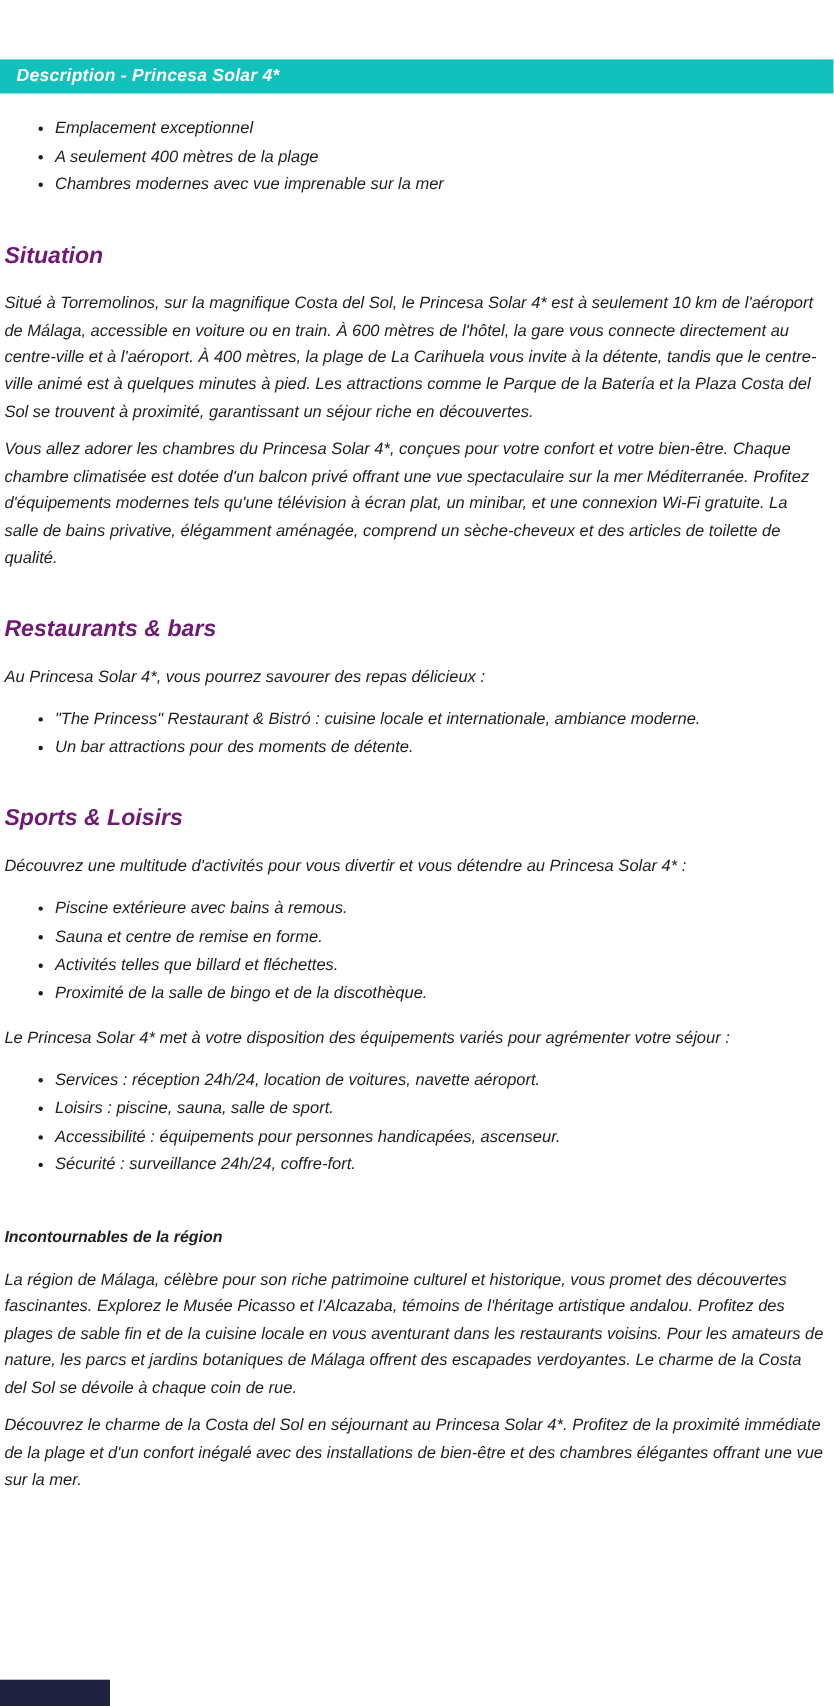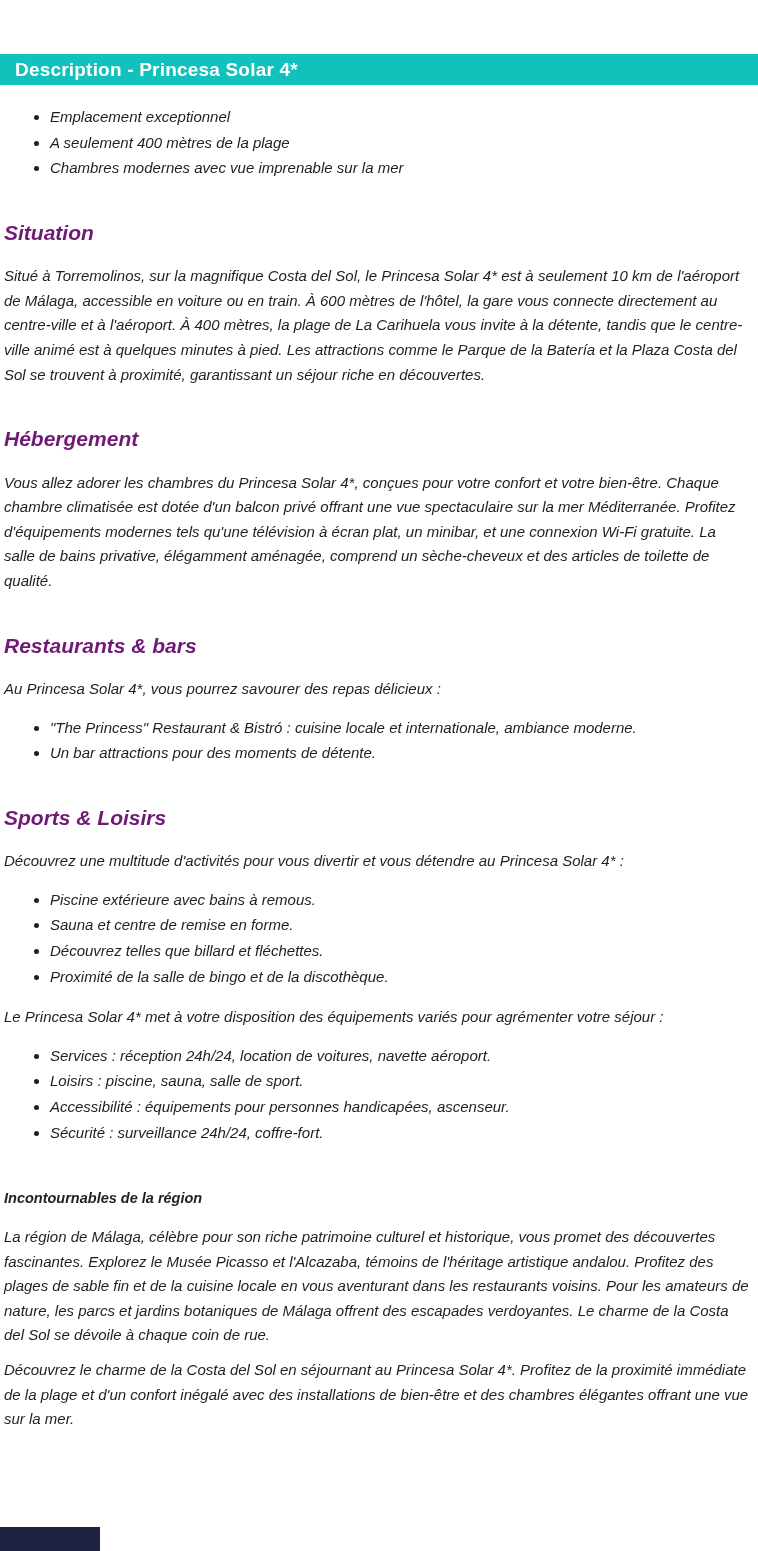--- a/index.html
+++ b/index.html
@@ -20,21 +20,22 @@
     margin-top: 54px;
     width: 758px;
     height: 31px;
     background: #10c1bc;
     display: flex;
     align-items: center;
     padding-left: 15px;
   }
   .banner h1 {
     color: #ffffff;
-    font-size: 19px;
+    font-size: 16px;
+    font-style: italic;
     font-weight: bold;
     letter-spacing: 0.2px;
   }
   .content {
     padding: 0 8px 0 4px;
     font-style: italic;
     font-size: 15px;
     line-height: 1.64;
   }
   ul.bullets {
@@ -95,36 +96,35 @@
 
     <ul class="bullets">
       <li>Emplacement exceptionnel</li>
       <li>A seulement 400 mètres de la plage</li>
       <li>Chambres modernes avec vue imprenable sur la mer</li>
     </ul>
 
     <h2 class="section-title">Situation</h2>
     <p class="body-text">Situé à Torremolinos, sur la magnifique Costa del Sol, le Princesa Solar 4* est à seulement 10 km de l'aéroport de Málaga, accessible en voiture ou en train. À 600 mètres de l'hôtel, la gare vous connecte directement au centre-ville et à l'aéroport. À 400 mètres, la plage de La Carihuela vous invite à la détente, tandis que le centre-ville animé est à quelques minutes à pied. Les attractions comme le Parque de la Batería et la Plaza Costa del Sol se trouvent à proximité, garantissant un séjour riche en découvertes.</p>
 
-    <h2 class="section-title">Hébergement</h2>
     <p class="body-text">Vous allez adorer les chambres du Princesa Solar 4*, conçues pour votre confort et votre bien-être. Chaque chambre climatisée est dotée d'un balcon privé offrant une vue spectaculaire sur la mer Méditerranée. Profitez d'équipements modernes tels qu'une télévision à écran plat, un minibar, et une connexion Wi-Fi gratuite. La salle de bains privative, élégamment aménagée, comprend un sèche-cheveux et des articles de toilette de qualité.</p>
 
     <h2 class="section-title">Restaurants &amp; bars</h2>
     <p class="intro-text">Au Princesa Solar 4*, vous pourrez savourer des repas délicieux :</p>
     <ul class="sub-bullets">
       <li>"The Princess" Restaurant &amp; Bistró : cuisine locale et internationale, ambiance moderne.</li>
       <li>Un bar attractions pour des moments de détente.</li>
     </ul>
 
     <h2 class="section-title">Sports &amp; Loisirs</h2>
     <p class="intro-text">Découvrez une multitude d'activités pour vous divertir et vous détendre au Princesa Solar 4* :</p>
     <ul class="sub-bullets">
       <li>Piscine extérieure avec bains à remous.</li>
       <li>Sauna et centre de remise en forme.</li>
-      <li>Découvrez telles que billard et fléchettes.</li>
+      <li>Activités telles que billard et fléchettes.</li>
       <li>Proximité de la salle de bingo et de la discothèque.</li>
     </ul>
     <p class="intro-text">Le Princesa Solar 4* met à votre disposition des équipements variés pour agrémenter votre séjour :</p>
     <ul class="sub-bullets">
       <li>Services : réception 24h/24, location de voitures, navette aéroport.</li>
       <li>Loisirs : piscine, sauna, salle de sport.</li>
       <li>Accessibilité : équipements pour personnes handicapées, ascenseur.</li>
       <li>Sécurité : surveillance 24h/24, coffre-fort.</li>
     </ul>
 

